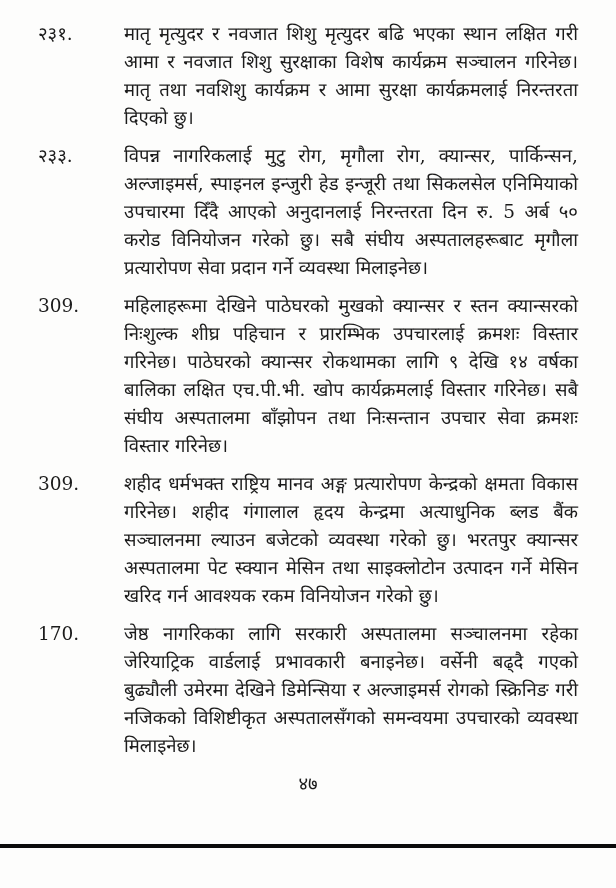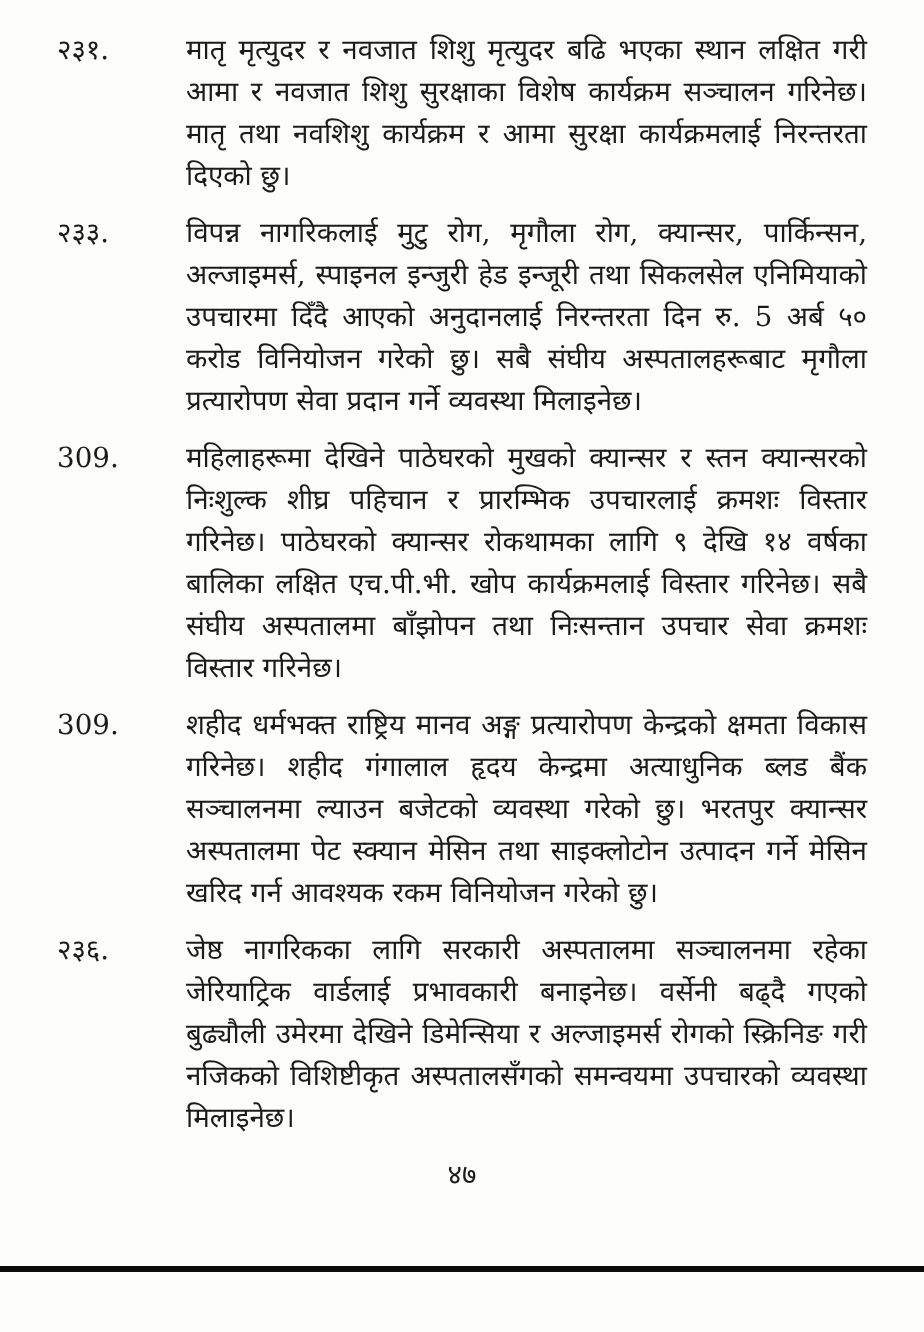--- a/index.html
+++ b/index.html
@@ -79,21 +79,21 @@
       <span class="para-num">309.</span>
       <span class="para-text">महिलाहरूमा देखिने पाठेघरको मुखको क्यान्सर र स्तन क्यान्सरको निःशुल्क शीघ्र पहिचान र प्रारम्भिक उपचारलाई क्रमशः विस्तार गरिनेछ। पाठेघरको क्यान्सर रोकथामका लागि ९ देखि १४ वर्षका बालिका लक्षित एच.पी.भी. खोप कार्यक्रमलाई विस्तार गरिनेछ। सबै संघीय अस्पतालमा बाँझोपन तथा निःसन्तान उपचार सेवा क्रमशः विस्तार गरिनेछ।</span>
     </div>
 
     <div class="para">
       <span class="para-num">309.</span>
       <span class="para-text">शहीद धर्मभक्त राष्ट्रिय मानव अङ्ग प्रत्यारोपण केन्द्रको क्षमता विकास गरिनेछ। शहीद गंगालाल हृदय केन्द्रमा अत्याधुनिक ब्लड बैंक सञ्चालनमा ल्याउन बजेटको व्यवस्था गरेको छु। भरतपुर क्यान्सर अस्पतालमा पेट स्क्यान मेसिन तथा साइक्लोटोन उत्पादन गर्ने मेसिन खरिद गर्न आवश्यक रकम विनियोजन गरेको छु।</span>
     </div>
 
     <div class="para">
-      <span class="para-num">२३६.</span>
+      <span class="para-num">170.</span>
       <span class="para-text">जेष्ठ नागरिकका लागि सरकारी अस्पतालमा सञ्चालनमा रहेका जेरियाट्रिक वार्डलाई प्रभावकारी बनाइनेछ। वर्सेनी बढ्दै गएको बुढ्यौली उमेरमा देखिने डिमेन्सिया र अल्जाइमर्स रोगको स्क्रिनिङ गरी नजिकको विशिष्टीकृत अस्पतालसँगको समन्वयमा उपचारको व्यवस्था मिलाइनेछ।</span>
     </div>
 
     <div class="page-number">४७</div>
   </div>
 
   <div class="bottom-bar"></div>
 </div>
 
 </body></html>

